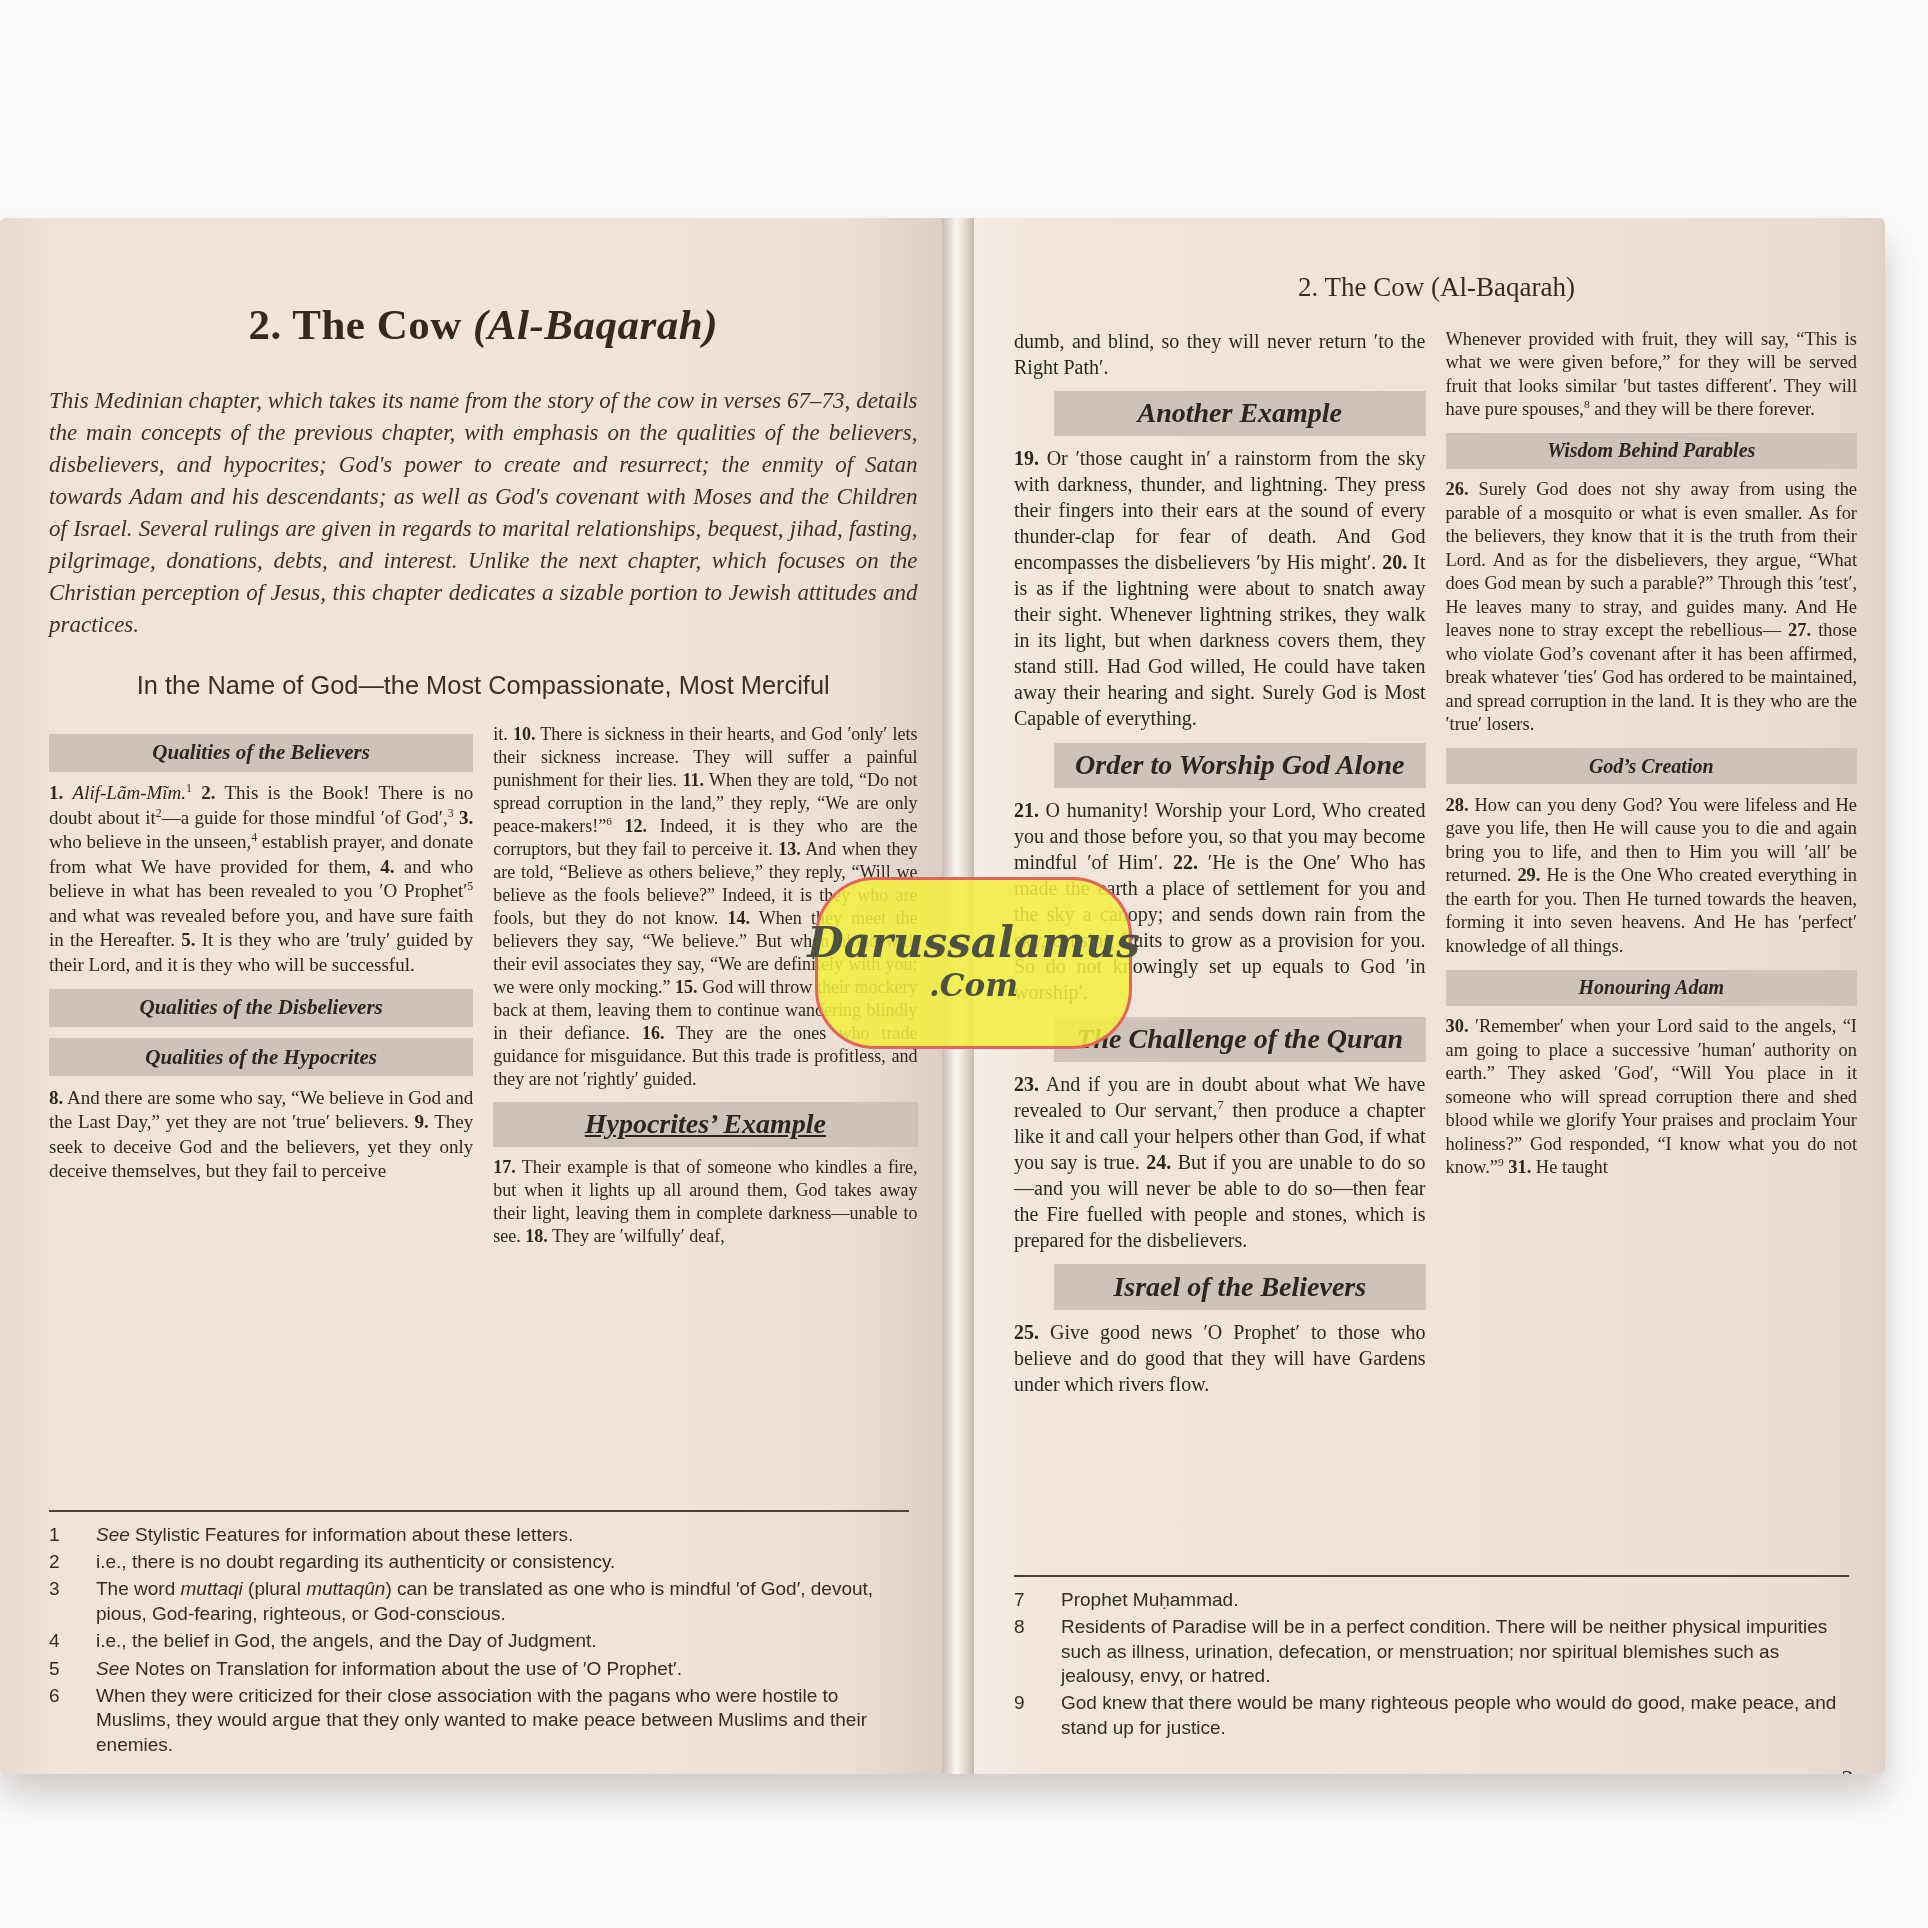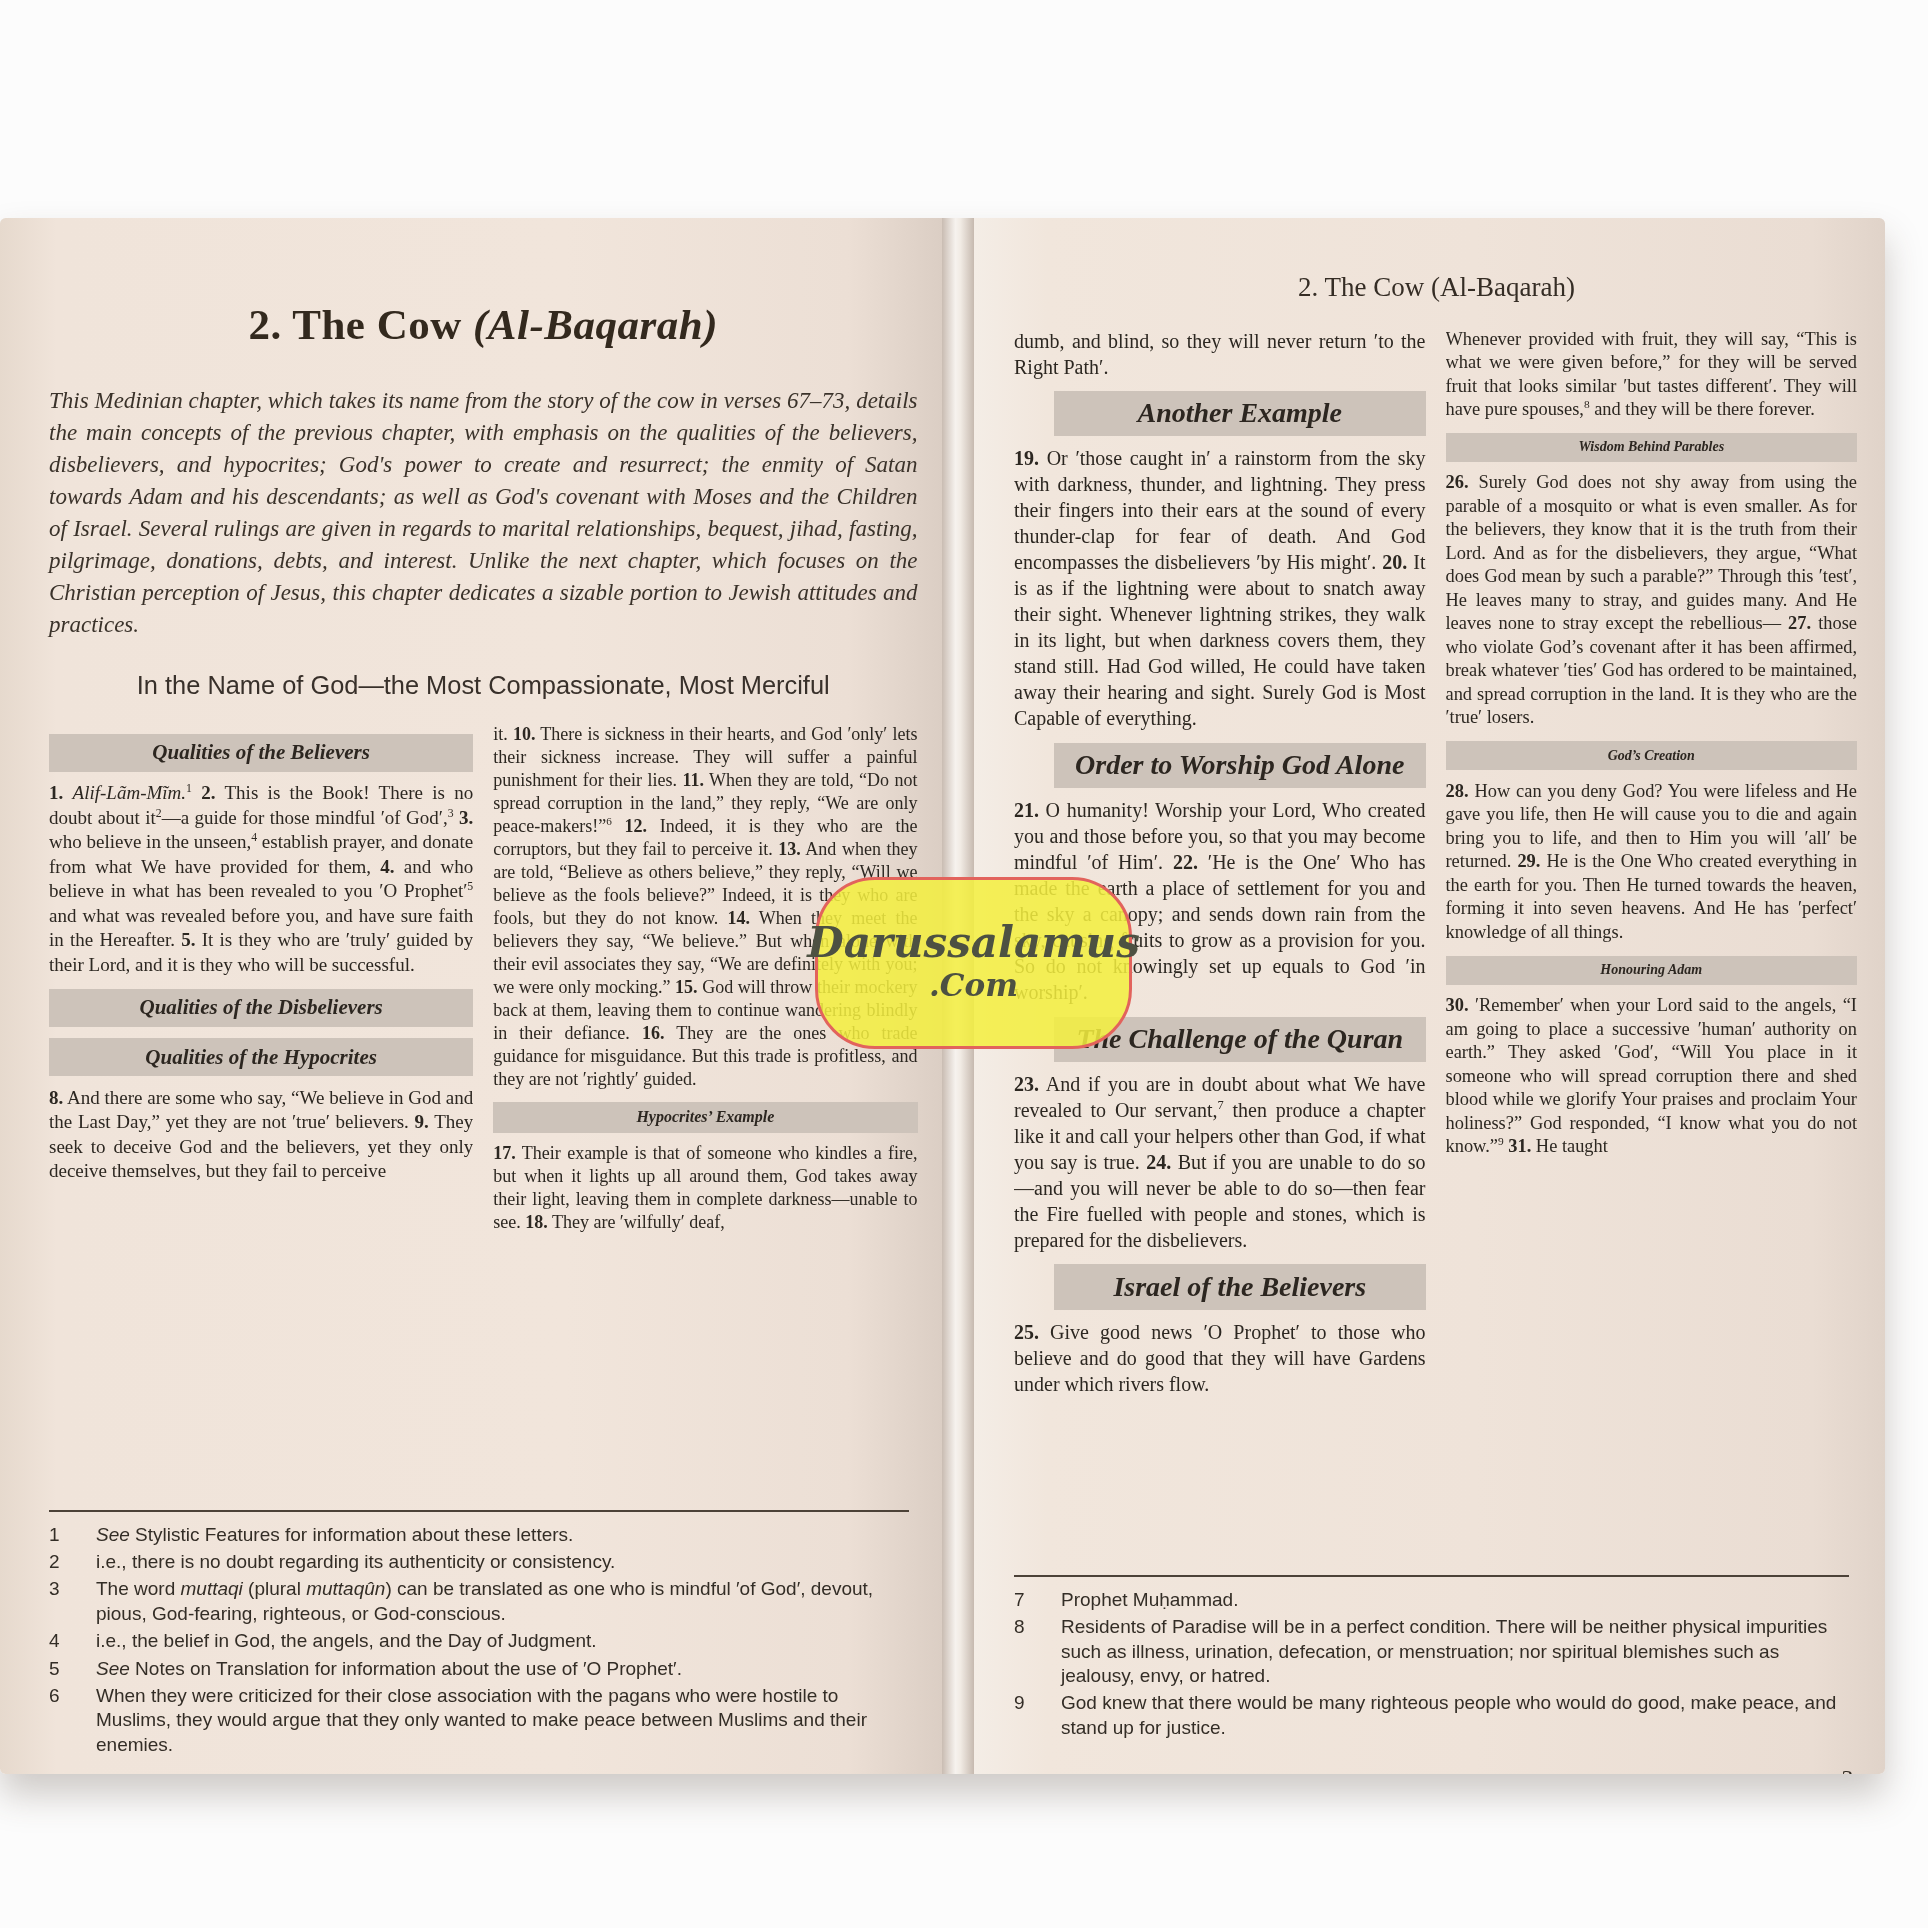--- a/index.html
+++ b/index.html
@@ -21,23 +21,23 @@
 
   .cols{display:flex;gap:20px;}
   .cols-left{height:774px;}
   .cols-right{height:1234px;}
   .col{flex:1;overflow:hidden;}
 
   .section-bar{background:#cdc3ba;margin:11.3px 0 9.4px;padding:6.6px 3.8px;text-align:center;
         font-weight:bold;font-style:italic;color:#2c2620;}
   .bp{margin:0 0 5.6px;text-align:justify;color:#2c2721;}
   .col-l1 .bp{font-size:19px;line-height:24.5px;}   .col-l1 .section-bar{font-size:21px;}
-  .col-l2 .bp{font-size:18px;line-height:23px;} .col-l2 .section-bar{font-size:16px;}
+  .col-l2 .bp{font-size:18px;line-height:23px;} .col-l2 .section-bar{font-size:28px;text-decoration:underline;}
   .col-r1 .bp{font-size:20px;line-height:26px;} .col-r1 .section-bar{font-size:28px;margin-left:40px;}
-  .col-r2 .bp{font-size:18.4px;line-height:23.5px;} .col-r2 .section-bar{font-size:14px;}
+  .col-r2 .bp{font-size:18.4px;line-height:23.5px;} .col-r2 .section-bar{font-size:20px;}
   .bp b{font-weight:bold;}
   .bp em,.fn-text em{font-style:italic;}
   sup.fnref{vertical-align:super;font-size:.62em;line-height:0;}
 
   .running-header{text-align:right;margin:26px 282px 24.5px 0;font-size:27px;color:#352d25;}
 
   .footnotes{margin-top:13px;}
   .fn-rule{border-top:2.8px solid #4c4238;width:99%;margin-bottom:11.3px;}
   .fn-row{display:flex;font-family:"Liberation Sans",sans-serif;font-size:19px;line-height:24.5px;
         color:#332d26;margin-bottom:2.8px;}

